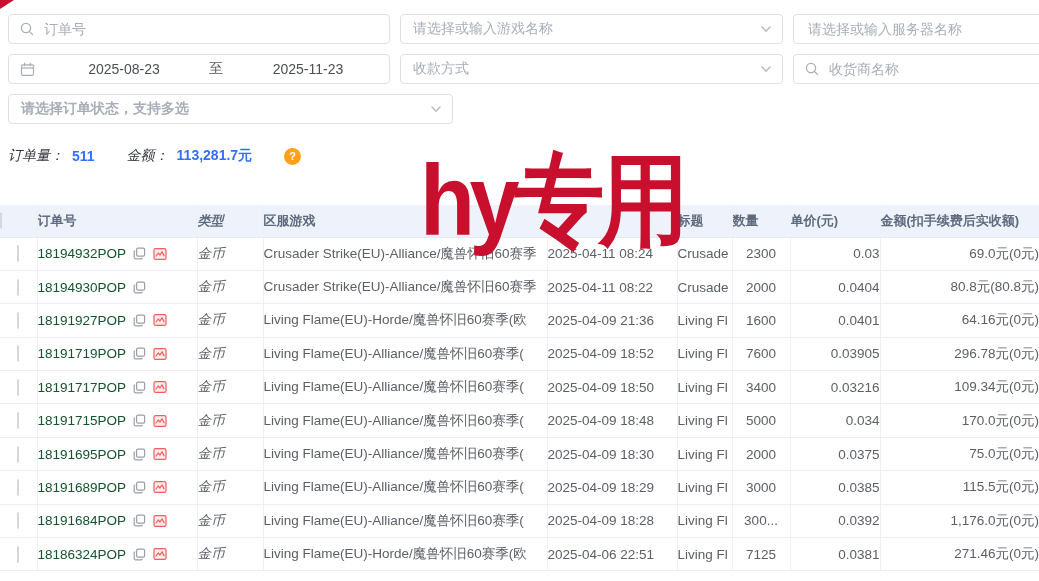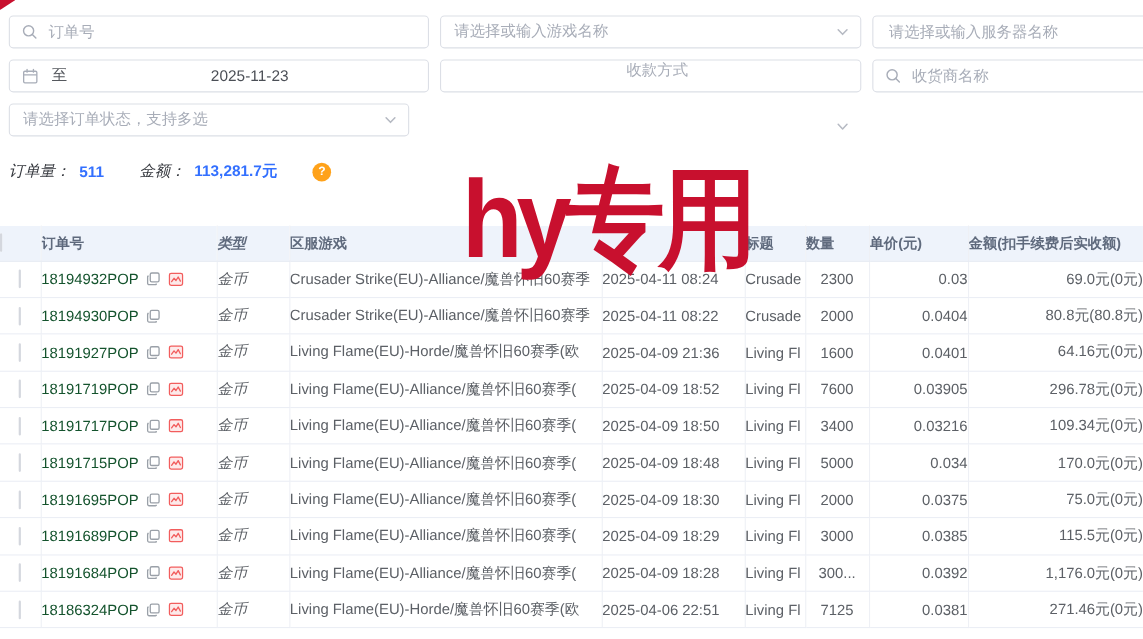--- a/index.html
+++ b/index.html
@@ -21,23 +21,23 @@
     font-family:inherit;color:#4b4f56;background:transparent;
   }
   .fbox input::placeholder{color:#a8adb8;}
   .icon-left{margin:0 8px 0 11px;display:flex;align-items:center;flex:none;}
   .chev{margin-left:auto;margin-right:10px;display:flex;align-items:center;flex:none;}
   .pad-l{padding-left:12px;gap:36px;}
   #f-order{left:8px;top:14px;width:382px;}
   #f-game{left:400px;top:14px;width:383px;}
   #f-server{left:793px;top:14px;width:266px;}
   #f-date{left:8px;top:54px;width:382px;}
-  #f-pay{left:400px;top:54px;width:383px;flex-direction:column;}
+  #f-pay{left:400px;top:54px;width:383px;}
   #f-merchant{left:793px;top:54px;width:266px;}
-  #f-status{left:8px;top:94px;width:364px;}
+  #f-status{left:8px;top:94px;width:445px;font-weight:bold;}
   .date-part{flex:1;text-align:center;color:#4b4f56;}
   .date-sep{color:#55585e;flex:none;padding:0 4px;}
   
   .stats{
     position:absolute;left:8px;top:147px;display:flex;align-items:center;
     font-size:14px;color:#33363c;
   }
   .stat{display:flex;align-items:center;margin-right:32px;}
   .stat .lab{margin-right:8px;font-style:italic;}
   .stat .val{color:#3370ff;font-weight:600;}
@@ -119,20 +119,21 @@
 
 <div class="fbox" id="f-date">
   <span class="icon-left">
     <svg width="15" height="15" viewBox="0 0 15 15">
         <rect x="1.5" y="2.8" width="12" height="10.5" rx="1.2" fill="none" stroke="#a8adb8" stroke-width="1.2"></rect>
         <line x1="1.5" y1="6" x2="13.5" y2="6" stroke="#a8adb8" stroke-width="1.2"></line>
         <line x1="4.6" y1="1.2" x2="4.6" y2="3.6" stroke="#a8adb8" stroke-width="1.2" stroke-linecap="round"></line>
         <line x1="10.4" y1="1.2" x2="10.4" y2="3.6" stroke="#a8adb8" stroke-width="1.2" stroke-linecap="round"></line>
       </svg>
   </span>
+  <span class="date-part">2025-08-23</span>
   <span class="date-sep">至</span>
   <span class="date-part">2025-11-23</span>
 </div>
 
 <div class="fbox pad-l" id="f-pay">
   <span class="ph">收款方式</span>
   <span class="chev">
     <svg width="12" height="12" viewBox="0 0 12 12">
         <polyline points="2,4 6,8.2 10,4" fill="none" stroke="#b6bac3" stroke-width="1.4" stroke-linecap="round" stroke-linejoin="round"></polyline>
       </svg>

